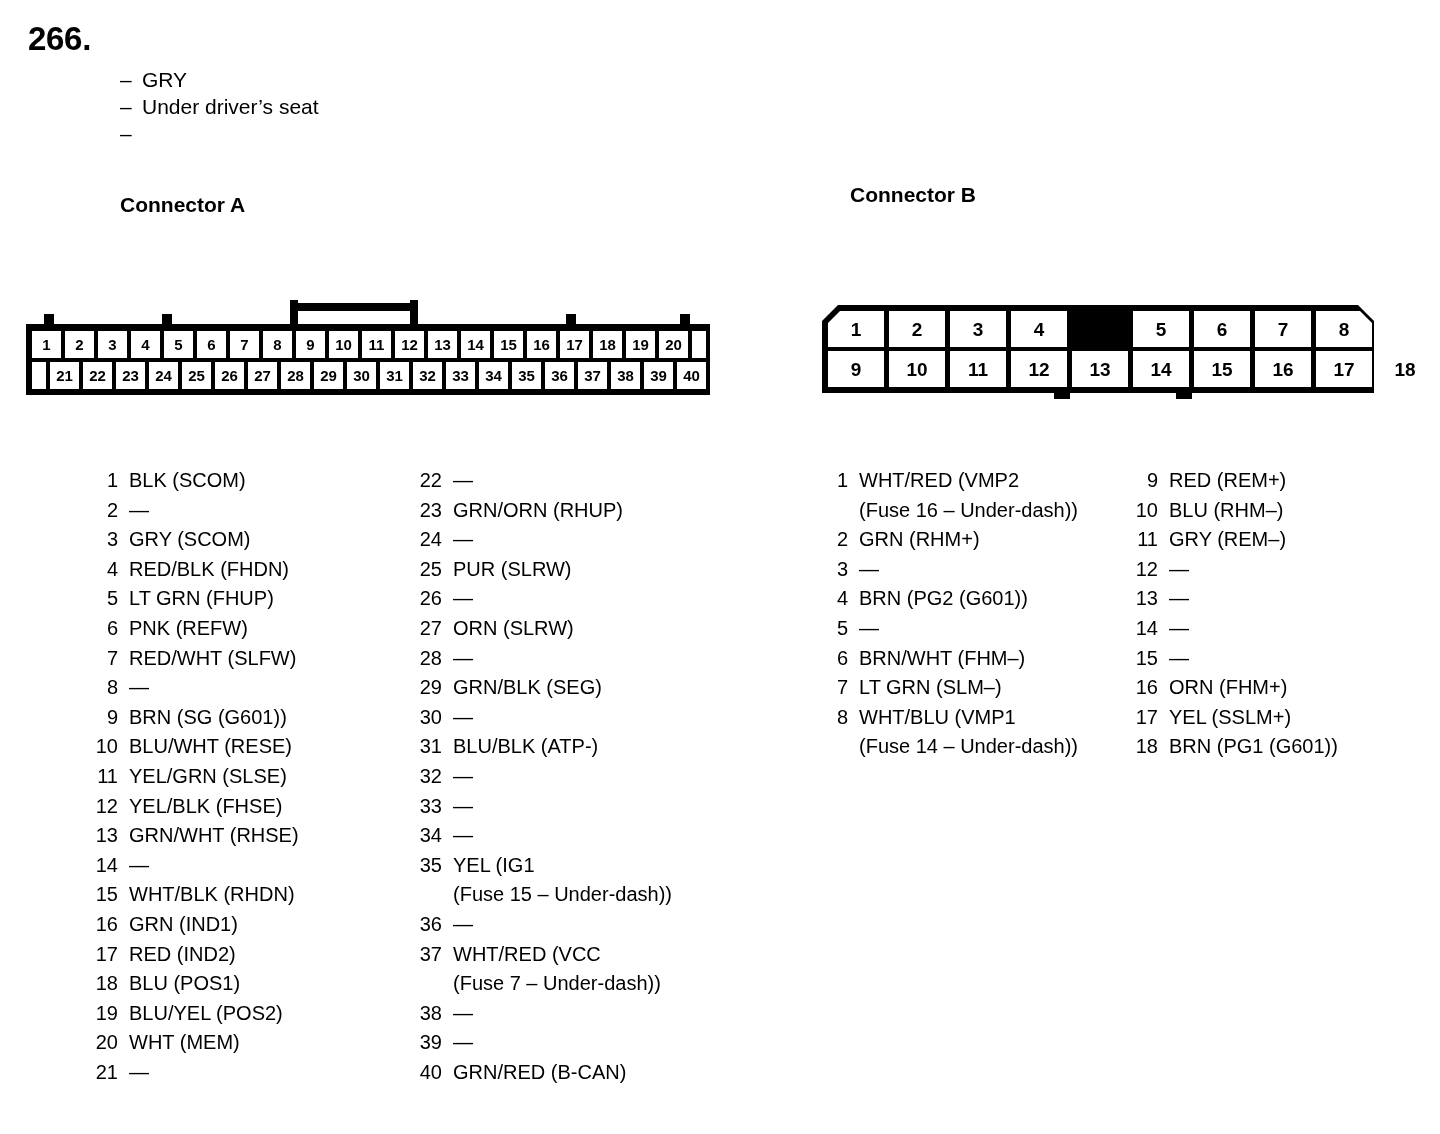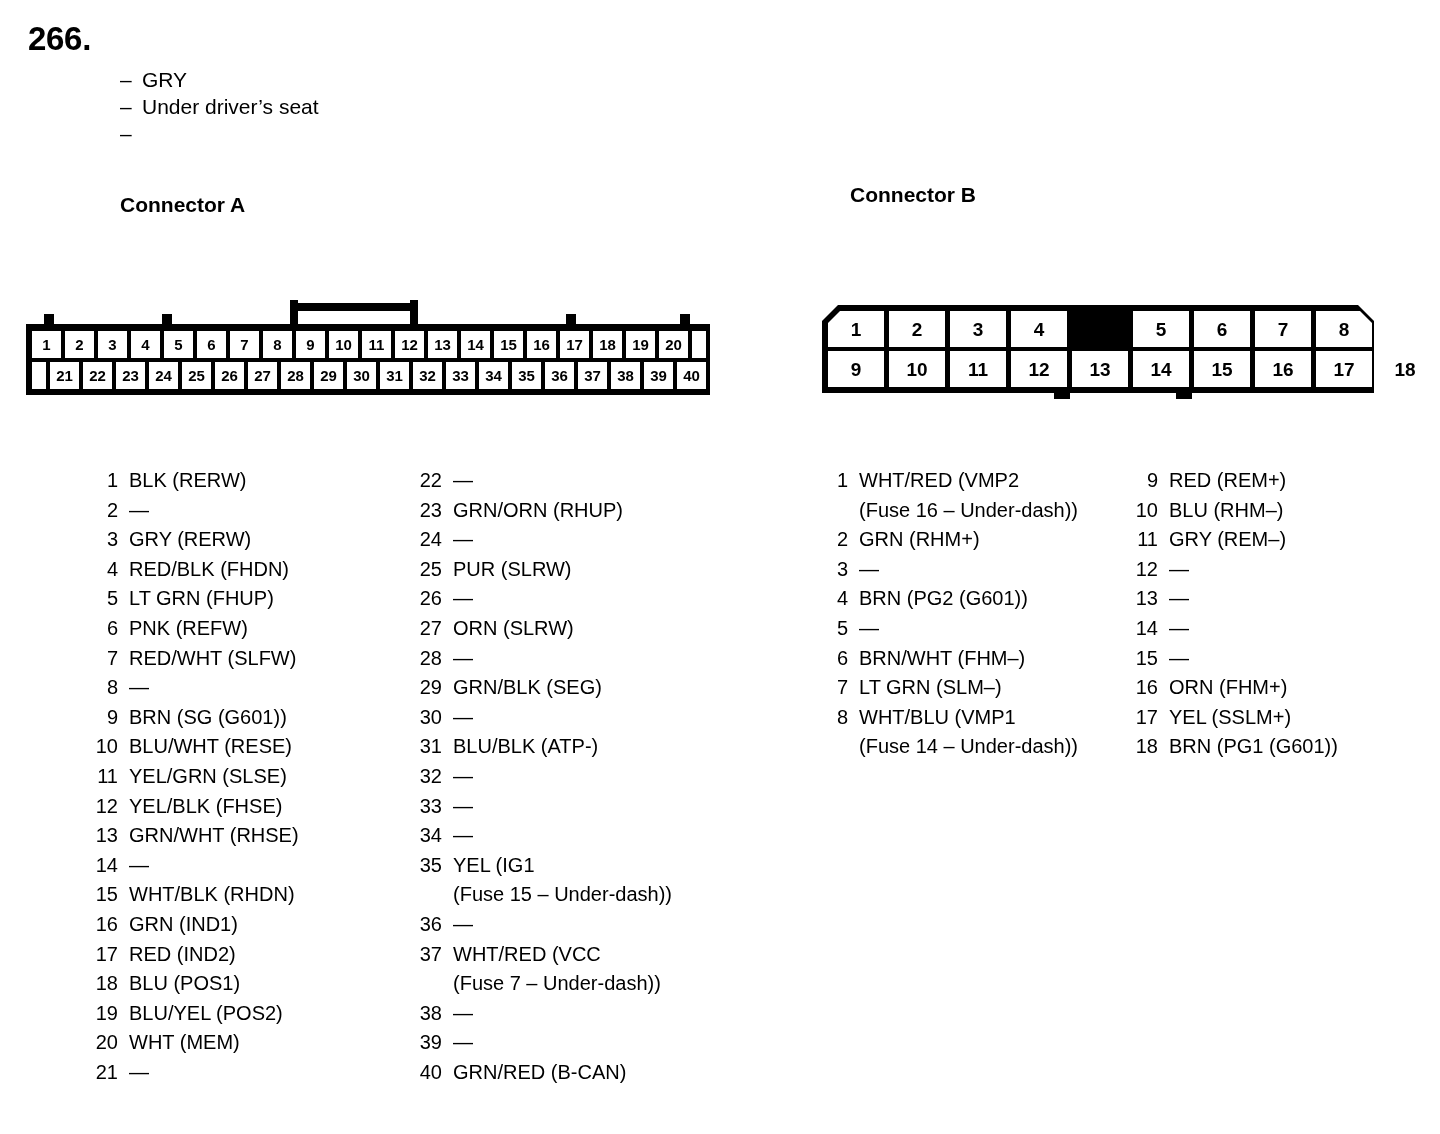--- a/index.html
+++ b/index.html
@@ -337,29 +337,29 @@
       <div class="pin-cell">15</div>
       <div class="pin-cell">16</div>
       <div class="pin-cell">17</div>
       <div class="pin-cell">18</div>
     </div>
 </div>
 
 <div class="pinlist" id="list-a1">
     <div class="pin-row">
       <span class="pin-no">1</span>
-      <span class="pin-val">BLK (RERW)</span>
+      <span class="pin-val">BLK (SCOM)</span>
     </div>
     <div class="pin-row">
       <span class="pin-no">2</span>
       <span class="pin-val">—</span>
     </div>
     <div class="pin-row">
       <span class="pin-no">3</span>
-      <span class="pin-val">GRY (RERW)</span>
+      <span class="pin-val">GRY (SCOM)</span>
     </div>
     <div class="pin-row">
       <span class="pin-no">4</span>
       <span class="pin-val">RED/BLK (FHDN)</span>
     </div>
     <div class="pin-row">
       <span class="pin-no">5</span>
       <span class="pin-val">LT GRN (FHUP)</span>
     </div>
     <div class="pin-row">

